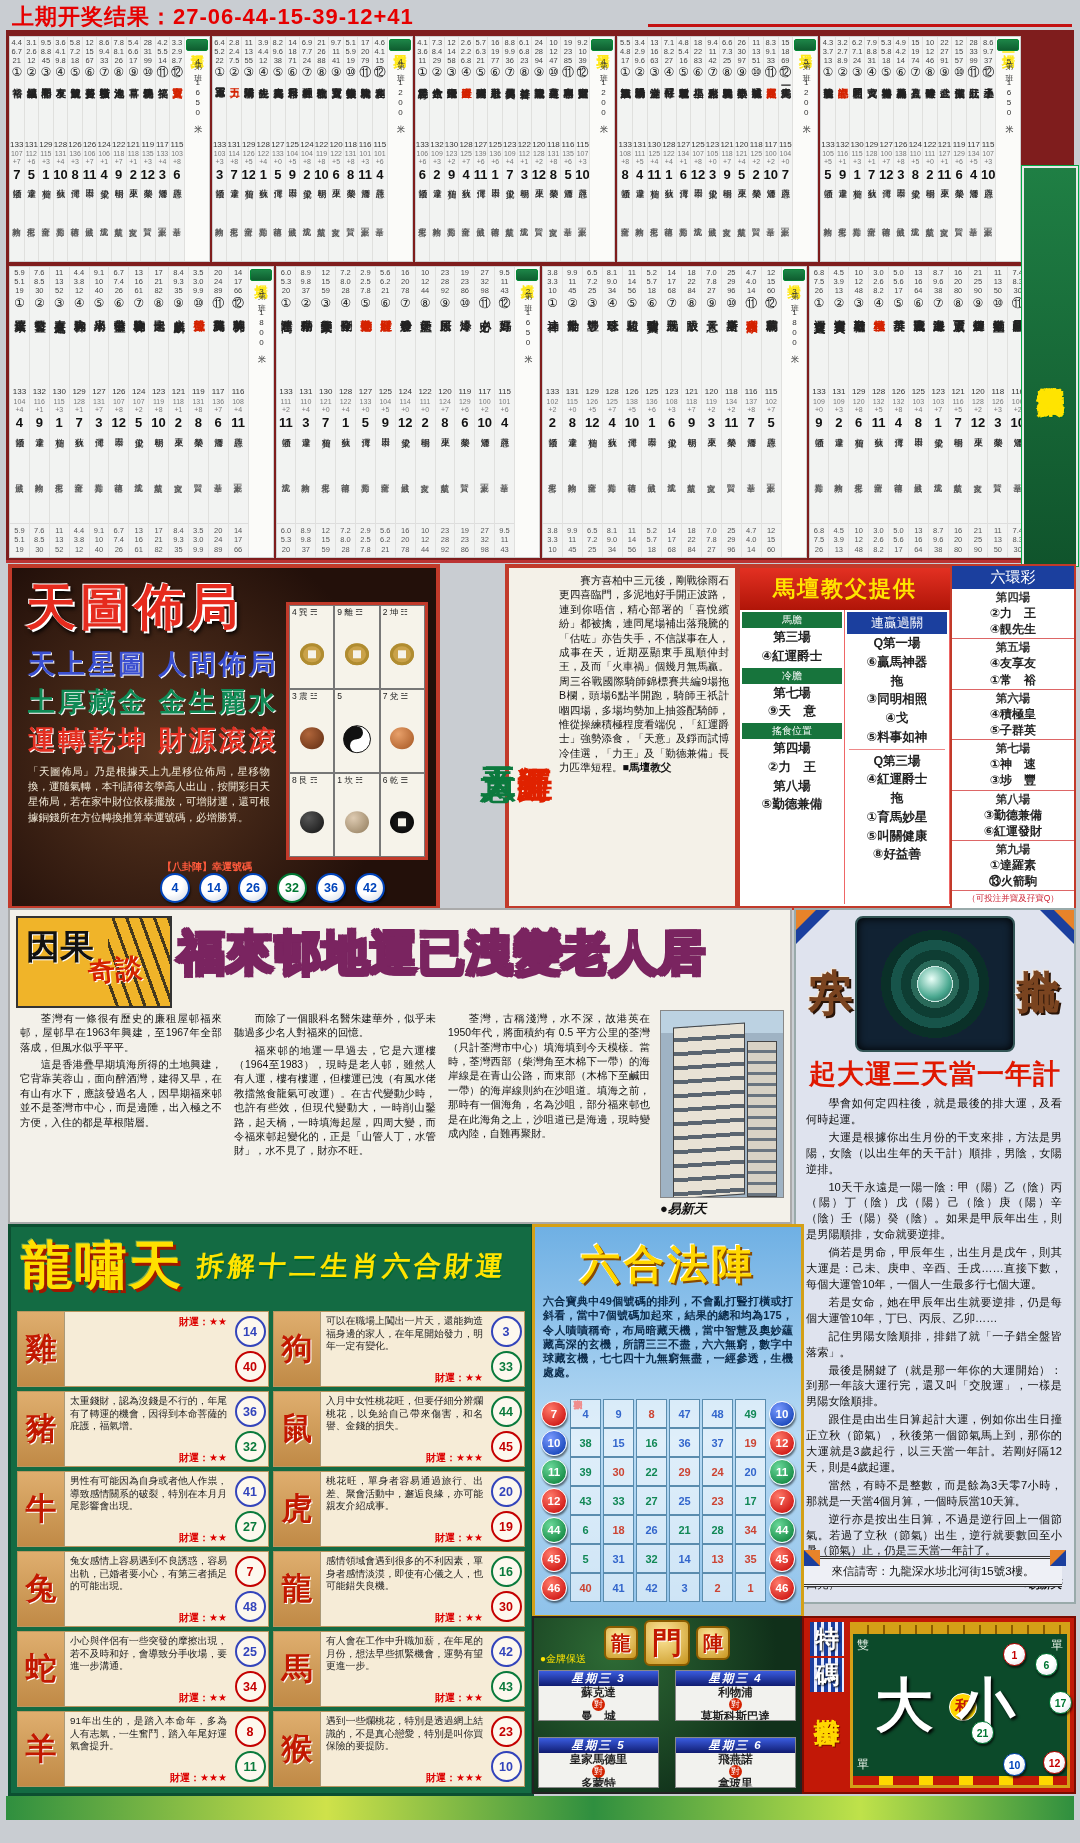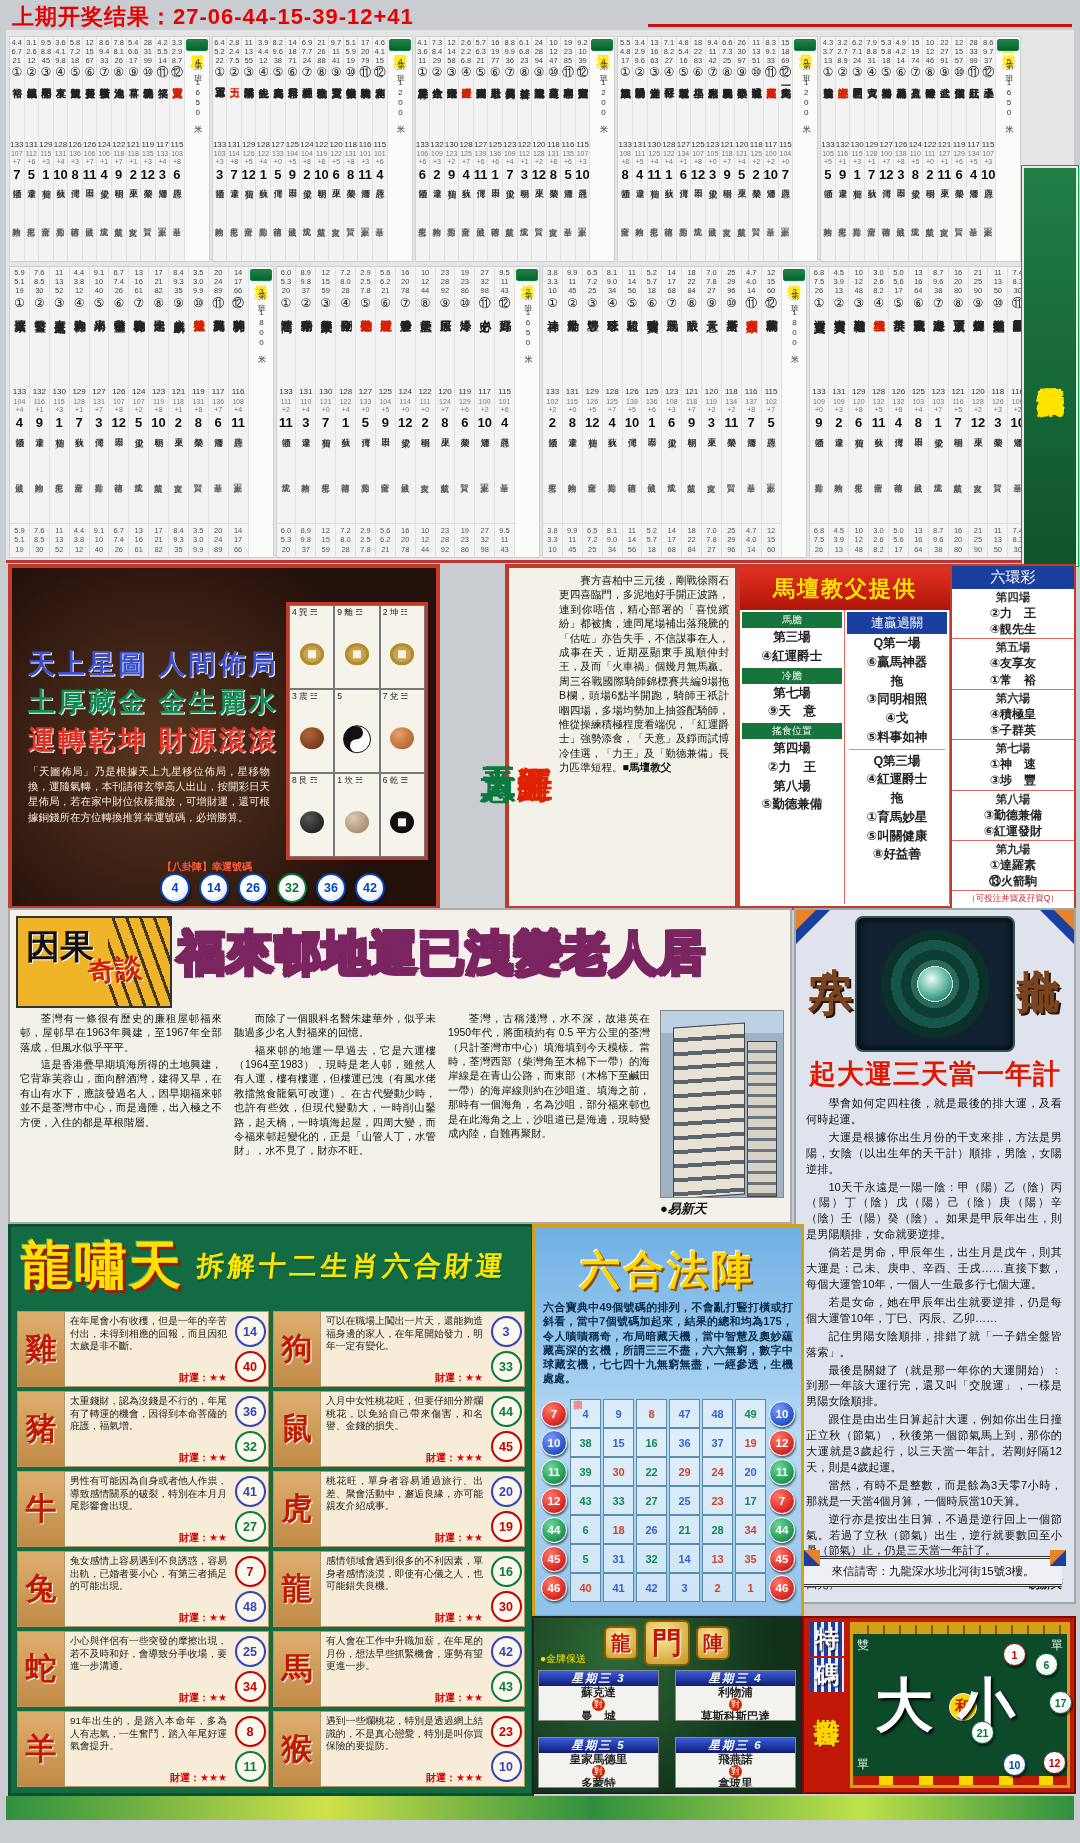--- a/index.html
+++ b/index.html
@@ -3,21 +3,21 @@
 <meta charset="utf-8">
 <style>
   html,body{margin:0;padding:0;background:#e4e5e1;}
   #page{position:relative;width:1080px;height:1843px;margin:0 auto;background:#c9cdd2;
         font-family:"Liberation Sans","DejaVu Sans",sans-serif;overflow:hidden;color:#222;}
   .v{writing-mode:vertical-rl;text-orientation:upright;}
   
   #topbar{position:absolute;left:12px;top:2px;font-size:22px;font-weight:bold;color:#e60000;letter-spacing:1px;}
   #topline{position:absolute;left:648px;top:24px;width:424px;height:3px;background:#c41212;}
   
-  #tablezone{position:absolute;left:6px;top:30px;width:1068px;height:530px;background:#e5e5e5;border-bottom:3px solid #b33;}
+  #tablezone{position:absolute;left:6px;top:30px;width:1068px;height:530px;background:#7f1d1d;border-bottom:3px solid #b33;}
   .band{position:absolute;display:flex;}
   #band1{left:2px;top:6px;width:1014px;height:226px;}
   #band2{left:2px;top:236px;width:1066px;height:292px;}
   .race{flex:1;display:flex;margin:0 1px;background:#f2f3f2;border:1px solid #cfcfcf;}
   .cols{flex:1;display:flex;}
   .hcol{flex:1;display:flex;flex-direction:column;align-items:center;border-right:1px solid #e0e0de;overflow:hidden;}
   .odds{font-size:7.5px;color:#444;line-height:1.2;text-align:center;height:28px;padding-top:1px;}
   .hnum{font-size:12px;height:15px;line-height:15px;}
   .hname{font-size:10px;font-weight:bold;height:62px;line-height:1.02;letter-spacing:0;}
   .hname.red{color:#d42200;}
@@ -150,21 +150,21 @@
   .zballs{width:36px;display:flex;flex-direction:column;align-items:center;justify-content:space-evenly;}
   .zball{width:27px;height:27px;border-radius:50%;background:#fdf8ee;display:flex;align-items:center;justify-content:center;
          font-size:12.5px;font-weight:bold;}
   .zball.red{border:2px solid #c40000;color:#c40000;}
   .zball.blue{border:2px solid #3344bb;color:#3344bb;}
   .zball.green{border:2px solid #0a7a3c;color:#0a7a3c;}
   
   #liuhe{position:absolute;left:532px;top:1224px;width:266px;height:388px;border:3px solid #d4a017;
          background:linear-gradient(#6fb0e4,#b9dbf4 55%,#8fc2ea);}
   #lf-t{text-align:center;font-size:40px;font-weight:bold;color:#ffd700;letter-spacing:4px;
-        text-shadow:2px 2px 0 #8a4a00,-1px -1px 0 #fff;margin-top:16px;}
+        text-shadow:2px 2px 0 #8a4a00,-1px -1px 0 #fff;margin-top:10px;}
   #lf-intro{font-size:11px;line-height:1.3;text-align:justify;color:#0a2a4a;padding:2px 8px;font-weight:bold;}
   #lf-wrap{position:absolute;left:4px;top:172px;right:4px;}
   .lfrow{display:flex;align-items:center;height:29px;}
   .lfside{width:30px;display:flex;justify-content:center;}
   .lfside .ball{width:24px;height:24px;font-size:11.5px;}
   .lfside .ball.red{background:radial-gradient(circle at 35% 30%,#ff7a6a,#c40000);color:#fff;border:1px solid #fff;}
   .lfside .ball.blue{background:radial-gradient(circle at 35% 30%,#7a9aff,#0033aa);color:#fff;border:1px solid #fff;}
   .lfside .ball.green{background:radial-gradient(circle at 35% 30%,#6ad89a,#00772f);color:#fff;border:1px solid #fff;}
   .lfcell{flex:1;height:27px;margin:0 1px;background:rgba(255,255,255,.55);border:1px solid #5a8cae;
           display:flex;align-items:center;justify-content:center;font-size:11px;font-weight:bold;}
@@ -1427,20 +1427,21 @@
           <div class="rhead">
             <div class="rname v">第六場</div>
             <div class="rinfo v">第3班 1000米</div>
           </div>
         </div>
       </div>
   </div>
   <div id="bigtitle" class="v">快活谷九場草地夜賽賠率表</div>
 
   <div id="tiantu" class="panelred">
+    <div id="tt-title">天圖佈局</div>
     <div id="tt-l1" class="tt-line">天上星圖 人間佈局</div>
     <div id="tt-l2" class="tt-line">土厚藏金 金生麗水</div>
     <div id="tt-l3" class="tt-line">運轉乾坤 財源滾滾</div>
     <div id="tt-para">「天圖佈局」乃是根據天上九星移位佈局，星移物換，運隨氣轉，本刊請得玄學高人出山，按開彩日天星佈局，若在家中財位依樣擺放，可增財運，還可根據銅錢所在方位轉換推算幸運號碼，必增勝算。</div>
     <div id="tt-grid">
         <div class="ttc">4 巽 ☴<div class="blob b-coin"></div></div>
         <div class="ttc">9 離 ☲<div class="blob b-coin"></div></div>
         <div class="ttc">2 坤 ☷<div class="blob b-coin"></div></div>
         <div class="ttc">3 震 ☳<div class="blob b-s1"></div></div>
         <div class="ttc">5<div class="blob b-yy"></div></div>
@@ -1592,21 +1593,20 @@
     <div id="lx-head">
       <span id="lx-t">龍嘯天</span>
       <span id="lx-sub">拆解十二生肖六合財運</span>
     </div>
     <div id="lx-grid">
         <div class="zcell">
           <div class="ztile">
             <span>雞</span>
           </div>
           <div class="zmain">
-            <div class="ztxt">在年尾會小有收穫，但是一年的辛苦付出，未得到相應的回報，而且因犯太歲是非不斷。</div>
             <div class="zrate">財運：★★</div>
           </div>
           <div class="zballs">
             <div class="zball blue">14</div>
             <div class="zball red">40</div>
           </div>
         </div>
         <div class="zcell">
           <div class="ztile">
             <span>狗</span>

